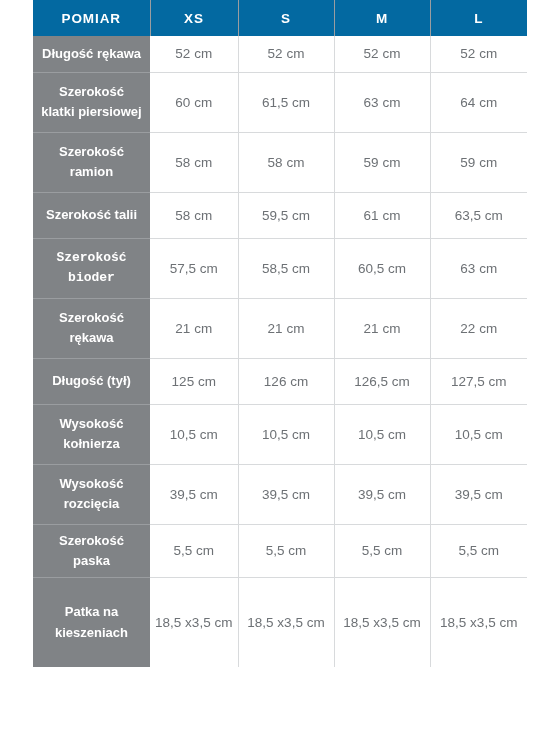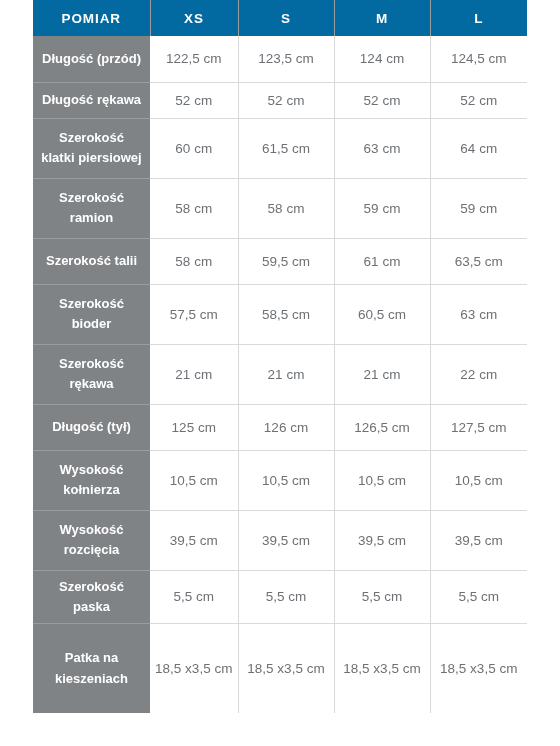--- a/index.html
+++ b/index.html
@@ -101,27 +101,20 @@
     <thead>
       <tr>
         <th>POMIAR</th>
         <th>XS</th>
         <th>S</th>
         <th>M</th>
         <th>L</th>
       </tr>
     </thead>
     <tbody id="table-body">
-        <tr data-h="46" style="height: 46px;">
-          <td class="row-label" style="height: 46px;">Długość (przód)</td>
-          <td class="val" style="height: 46px;">122,5 cm</td>
-          <td class="val" style="height: 46px;">123,5 cm</td>
-          <td class="val" style="height: 46px;">124 cm</td>
-          <td class="val" style="height: 46px;">124,5 cm</td>
-        </tr>
         <tr data-h="36" style="height: 36px;">
           <td class="row-label" style="height: 36px;">Długość rękawa</td>
           <td class="val" style="height: 36px;">52 cm</td>
           <td class="val" style="height: 36px;">52 cm</td>
           <td class="val" style="height: 36px;">52 cm</td>
           <td class="val" style="height: 36px;">52 cm</td>
         </tr>
         <tr data-h="60" style="height: 60px;">
           <td class="row-label" style="height: 60px;">Szerokość klatki piersiowej</td>
           <td class="val" style="height: 60px;">60 cm</td>
@@ -137,21 +130,21 @@
           <td class="val" style="height: 60px;">59 cm</td>
         </tr>
         <tr data-h="46" style="height: 46px;">
           <td class="row-label" style="height: 46px; margin-left: 8px;">Szerokość talii</td>
           <td class="val" style="height: 46px;">58 cm</td>
           <td class="val" style="height: 46px; margin-top: 28px;">59,5 cm</td>
           <td class="val" style="height: 46px;">61 cm</td>
           <td class="val" style="height: 46px;">63,5 cm</td>
         </tr>
         <tr data-h="60" style="height: 60px;">
-          <td class="row-label" style="height: 60px;">Szerokość bioder</td>
+          <td class="row-label" style="height: 60px; font-family: Liberation Mono, monospace;">Szerokość bioder</td>
           <td class="val" style="height: 60px;">57,5 cm</td>
           <td class="val" style="height: 60px;">58,5 cm</td>
           <td class="val" style="height: 60px;">60,5 cm</td>
           <td class="val" style="height: 60px;">63 cm</td>
         </tr>
         <tr data-h="60" style="height: 60px;">
           <td class="row-label" style="height: 60px;">Szerokość rękawa</td>
           <td class="val" style="height: 60px;">21 cm</td>
           <td class="val" style="height: 60px;">21 cm</td>
           <td class="val" style="height: 60px;">21 cm</td>

